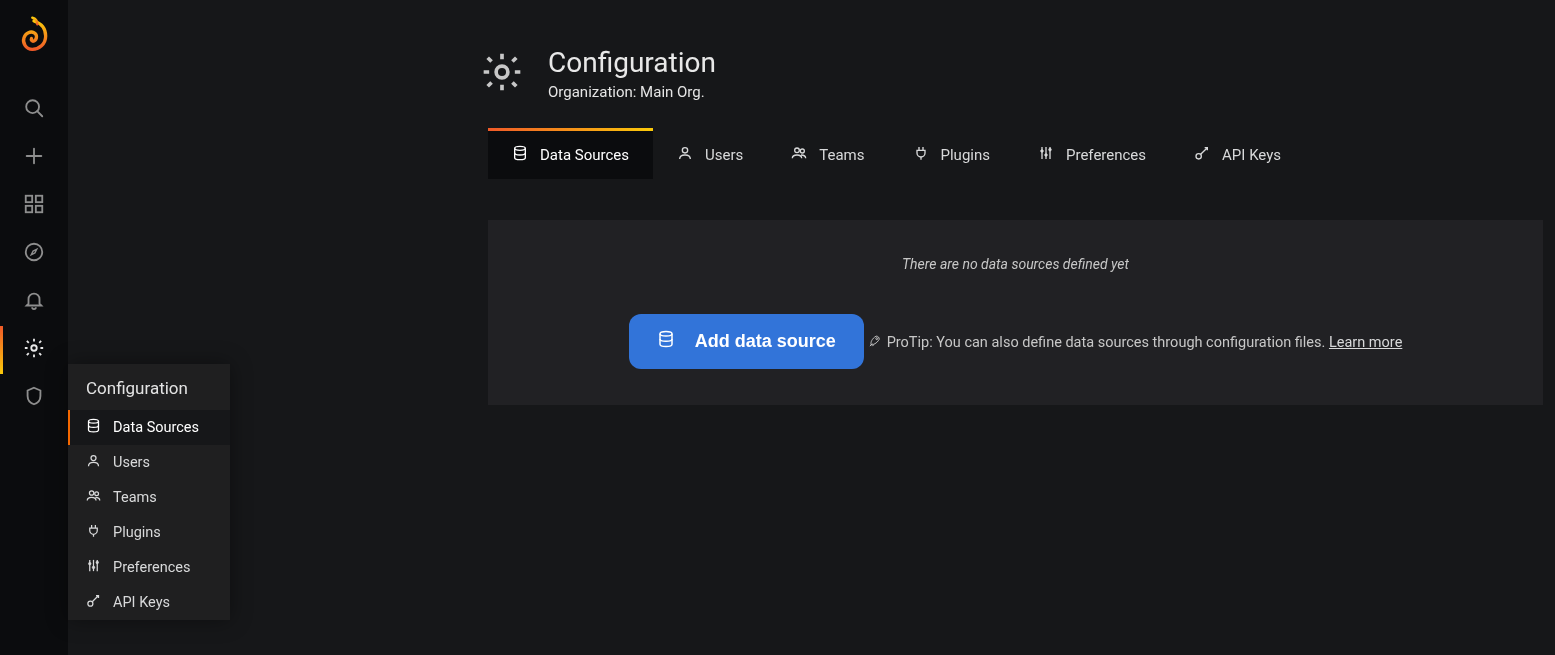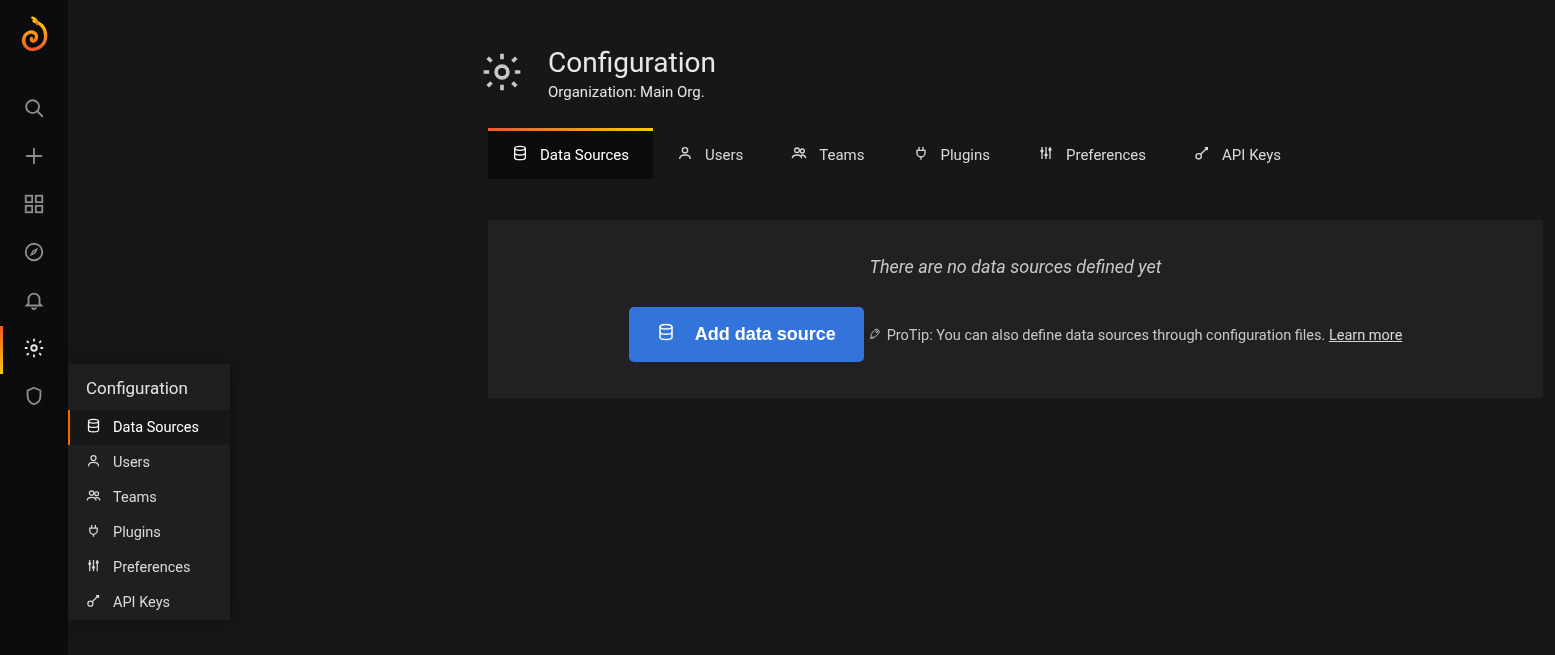--- a/index.html
+++ b/index.html
@@ -120,34 +120,34 @@
   .tab svg { width: 16px; height: 16px; stroke: currentColor; fill: none; }
 
   
   .card {
     background: #212124;
     margin-top: 40px;
     padding: 36px 20px;
     text-align: center;
     width: 1055px;
   }
-  .empty-msg { font-style: italic; color: #c7c7c7; font-size: 18px; }
+  .empty-msg { font-style: italic; color: #c7c7c7; font-size: 14px; }
   .add-btn {
     display: inline-flex;
     align-items: center;
     gap: 20px;
     background: #3274d9;
     color: #fff;
     border: none;
     font-size: 18px;
     font-weight: 600;
     padding: 16px 28px;
-    margin-top: 30px;
+    margin-top: 42px;
     cursor: pointer;
-    border-radius: 5px;
+    border-radius: 12px;
   }
   .add-btn svg { width: 18px; height: 18px; stroke: #fff; fill: none; }
   .protip {
     margin-top: 12px;
     color: #c7c7c7;
     font-size: 14.5px;
     display: inline-flex;
     align-items: center;
     gap: 4px;
   }

